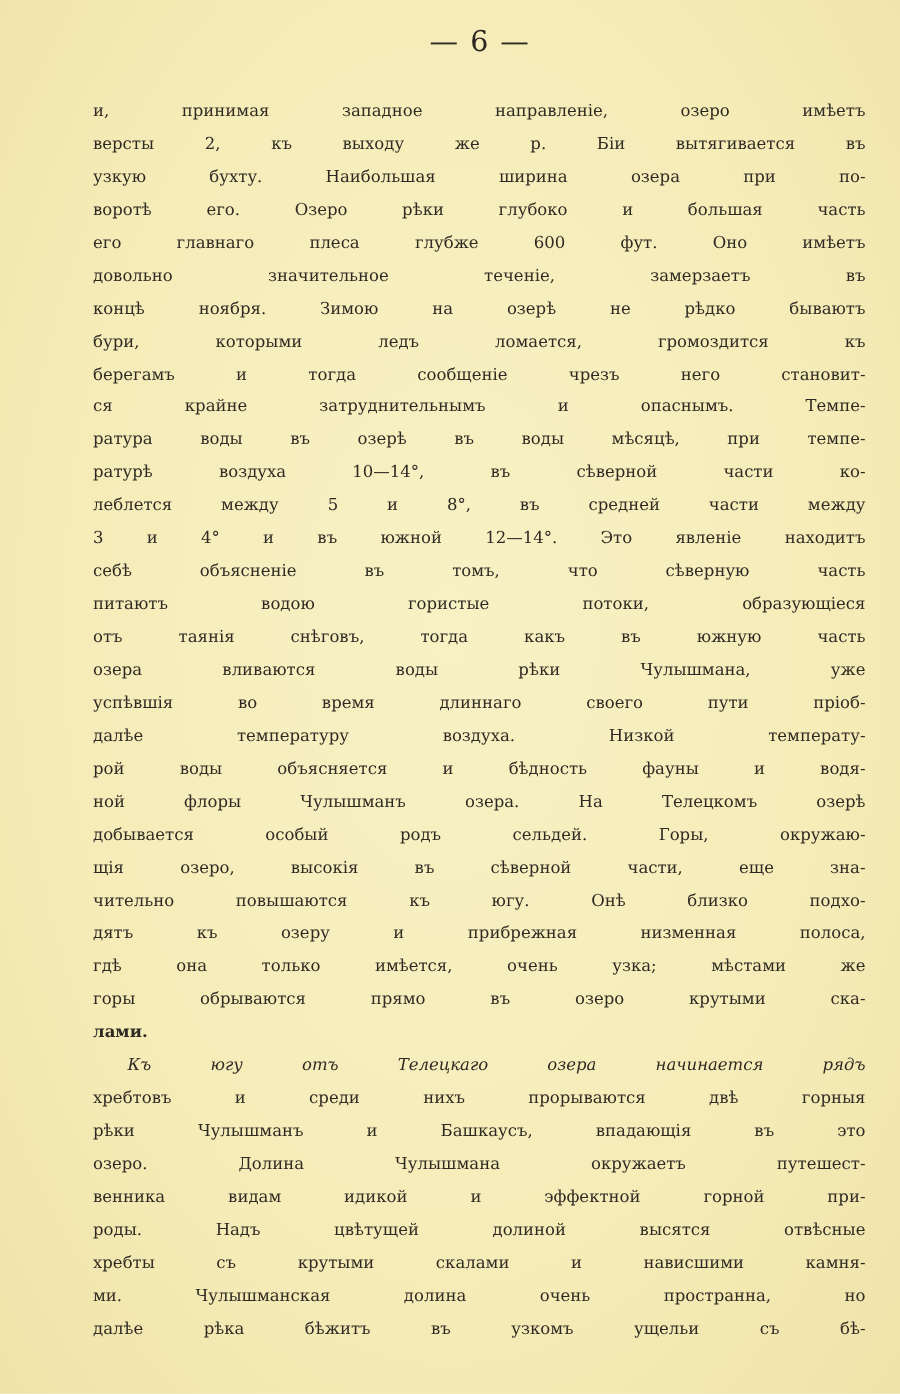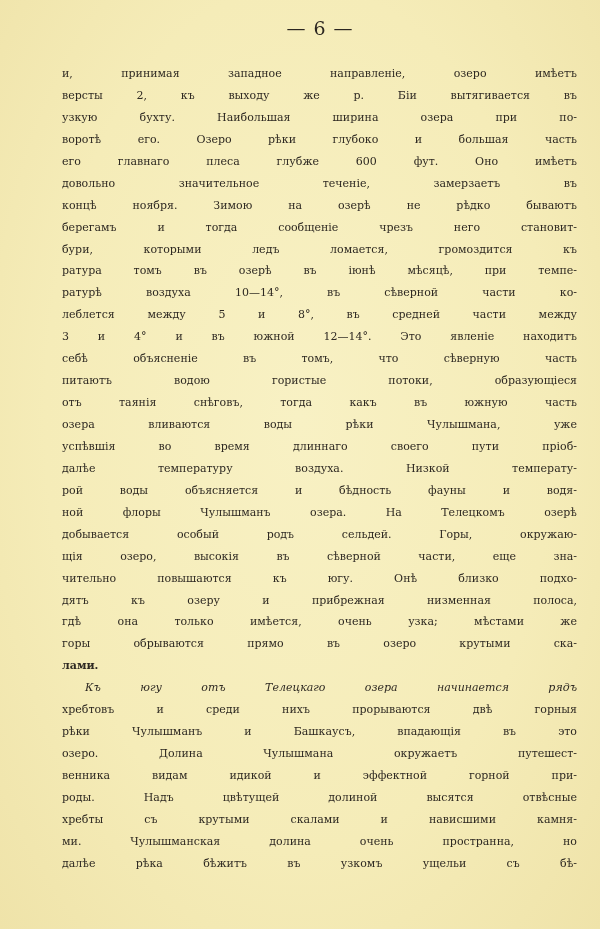--- a/index.html
+++ b/index.html
@@ -66,23 +66,24 @@
 
   <div class="body-text">
     <div>
       <span class="line">и, принимая западное направленіе, озеро имѣетъ</span>
       <span class="line">версты 2, къ выходу же р. Біи вытягивается въ</span>
       <span class="line">узкую бухту. Наибольшая ширина озера при по-</span>
       <span class="line">воротѣ его. Озеро рѣки глубоко и большая часть</span>
       <span class="line">его главнаго плеса глубже 600 фут. Оно имѣетъ</span>
       <span class="line">довольно значительное теченіе, замерзаетъ въ</span>
       <span class="line">концѣ ноября. Зимою на озерѣ не рѣдко бываютъ</span>
+      <span class="line">бури, которыми ледъ ломается, громоздится къ</span>
       <span class="line">берегамъ и тогда сообщеніе чрезъ него становит-</span>
-      <span class="line">бури, которыми ледъ ломается, громоздится къ</span>
-      <span class="line">ратура томъ въ озерѣ въ іюнѣ мѣсяцѣ, при темпе-</span>
+      <span class="line">ся крайне затруднительнымъ и опаснымъ. Темпе-</span>
+      <span class="line">ратура воды въ озерѣ въ воды мѣсяцѣ, при темпе-</span>
       <span class="line">ратурѣ воздуха 10—14°, въ сѣверной части ко-</span>
       <span class="line">леблется между 5 и 8°, въ средней части между</span>
       <span class="line">3 и 4° и въ южной 12—14°. Это явленіе находитъ</span>
       <span class="line">себѣ объясненіе въ томъ, что сѣверную часть</span>
       <span class="line">питаютъ водою гористые потоки, образующіеся</span>
       <span class="line">отъ таянія снѣговъ, тогда какъ въ южную часть</span>
       <span class="line">озера вливаются воды рѣки Чулышмана, уже</span>
       <span class="line">успѣвшія во время длиннаго своего пути пріоб-</span>
       <span class="line">далѣе температуру воздуха. Низкой температу-</span>
       <span class="line">рой воды объясняется и бѣдность фауны и водя-</span>

